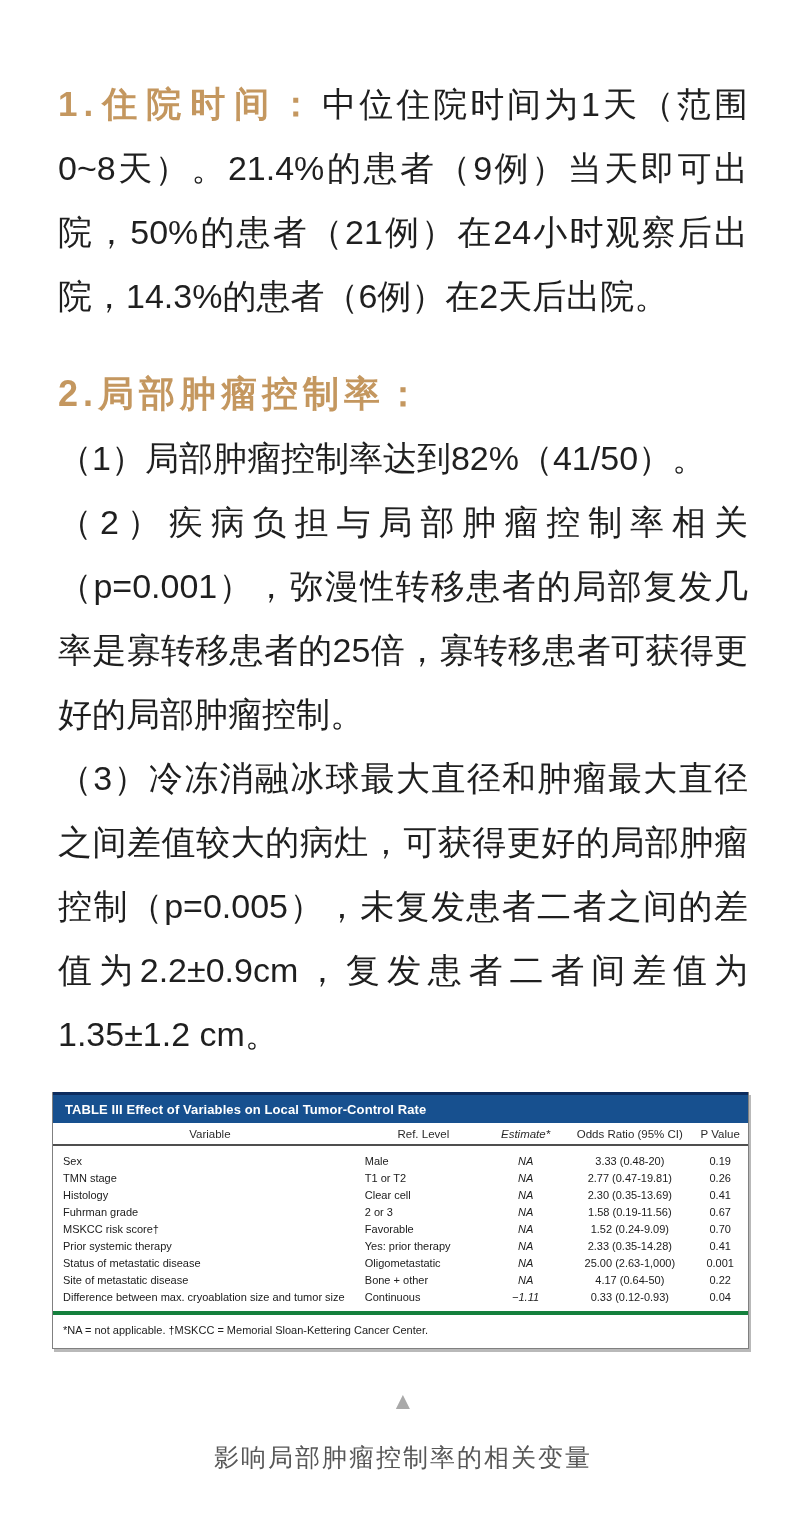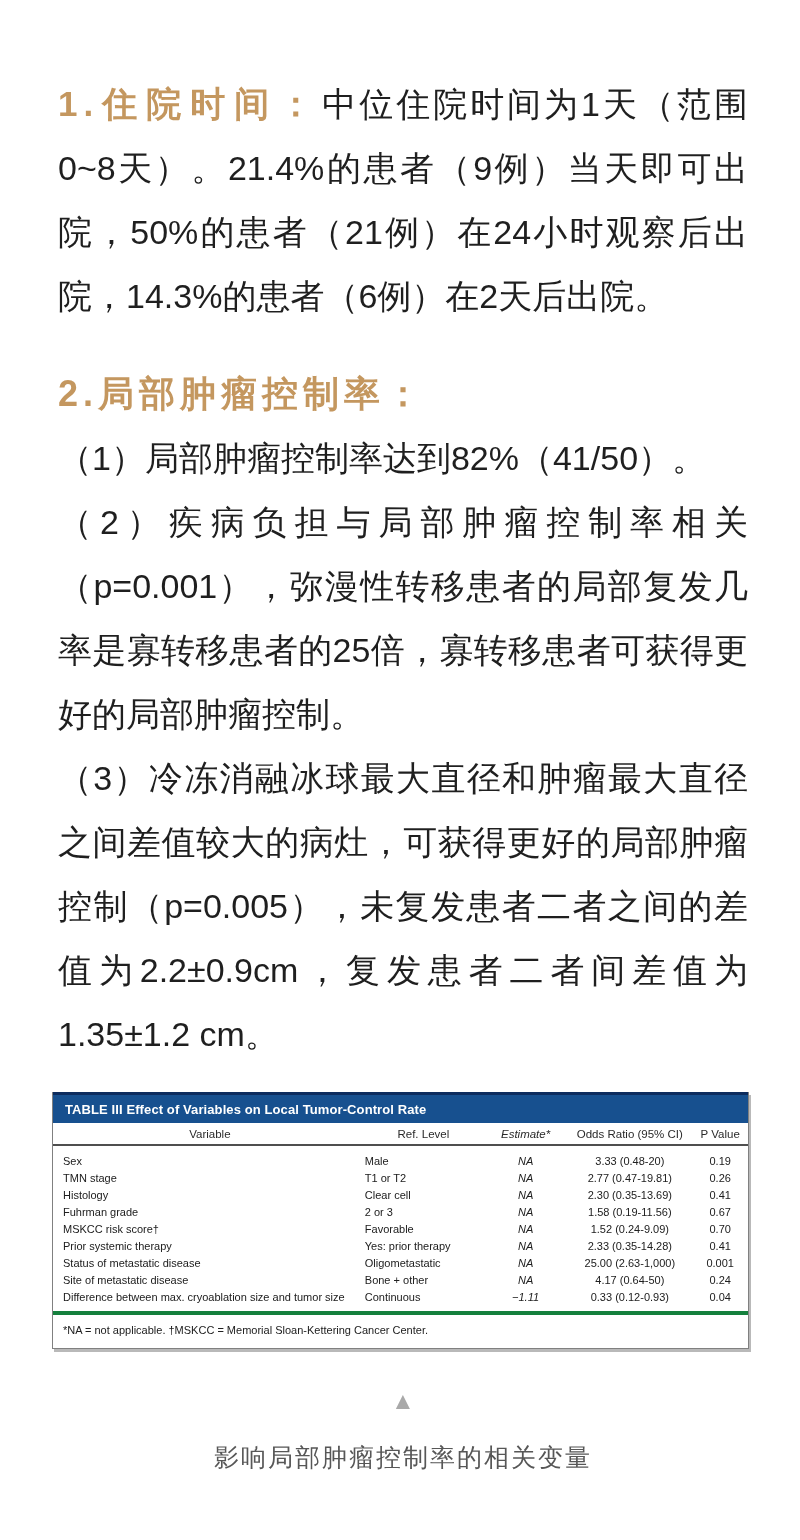--- a/index.html
+++ b/index.html
@@ -194,21 +194,21 @@
           <td class="c-ref">Oligometastatic</td>
           <td class="c-est">NA</td>
           <td class="c-or">25.00 (2.63-1,000)</td>
           <td class="c-p">0.001</td>
         </tr>
         <tr>
           <td class="c-var">Site of metastatic disease</td>
           <td class="c-ref">Bone + other</td>
           <td class="c-est">NA</td>
           <td class="c-or">4.17 (0.64-50)</td>
-          <td class="c-p">0.24</td>
+          <td class="c-p">0.22</td>
         </tr>
         <tr>
           <td class="c-var">Difference between max. cryoablation size and tumor size</td>
           <td class="c-ref">Continuous</td>
           <td class="c-est">−1.11</td>
           <td class="c-or">0.33 (0.12-0.93)</td>
           <td class="c-p">0.04</td>
         </tr>
       </tbody>
     </table>

